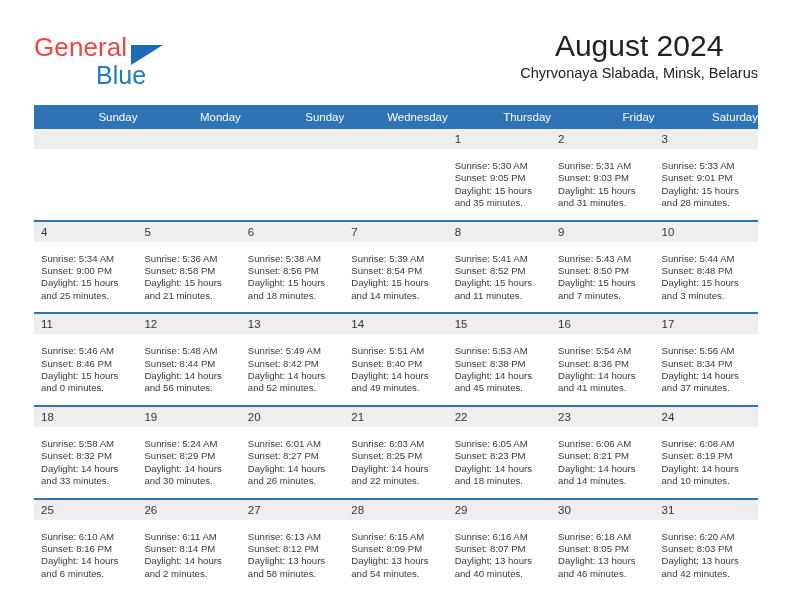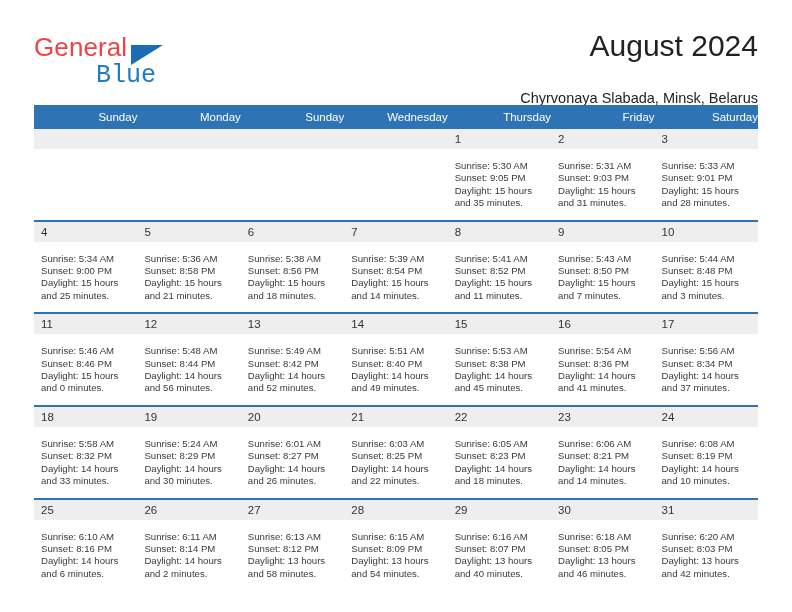--- a/index.html
+++ b/index.html
@@ -56,37 +56,37 @@
     border-top: 0px solid transparent;
     border-left: 32px solid #1a6cb4;
     border-bottom: 20px solid transparent;
   }
   .brand-blue {
     position: absolute;
     left: 62px;
     top: 29px;
     font-size: 25px;
     color: #1f7bc4;
-    font-family: Liberation Mono, monospace;
+    font-family: Liberation Sans, sans-serif;
   }
 
   .title-block {
     position: absolute;
     right: 0;
     top: 0;
-    text-align: right;
+    text-align: center;
   }
   .cal-title {
     font-size: 30px;
     color: #222222;
     line-height: 36px;
     white-space: nowrap;
   }
   .cal-subtitle {
-    margin-top: 25px;
+    margin-top: 0;
     font-size: 14.5px;
     color: #222222;
     line-height: 18px;
     white-space: nowrap;
   }
 
   
   .calendar {
     position: absolute;
     left: 34px;

